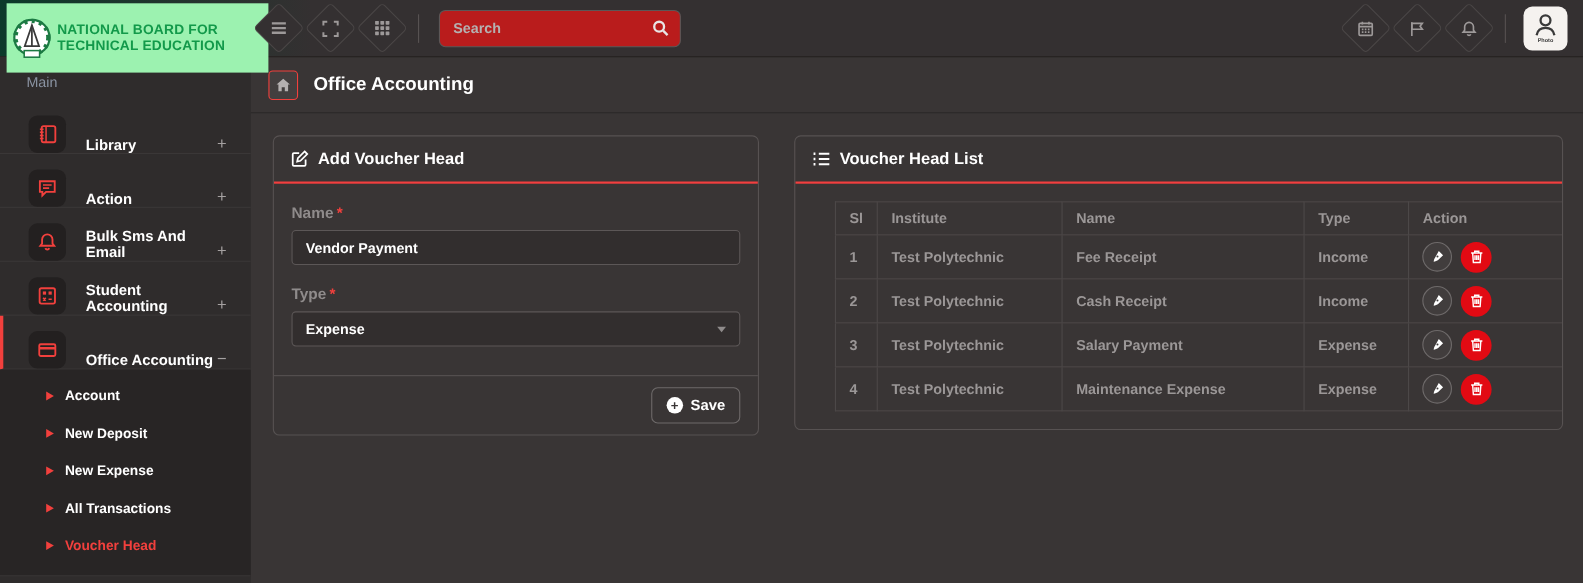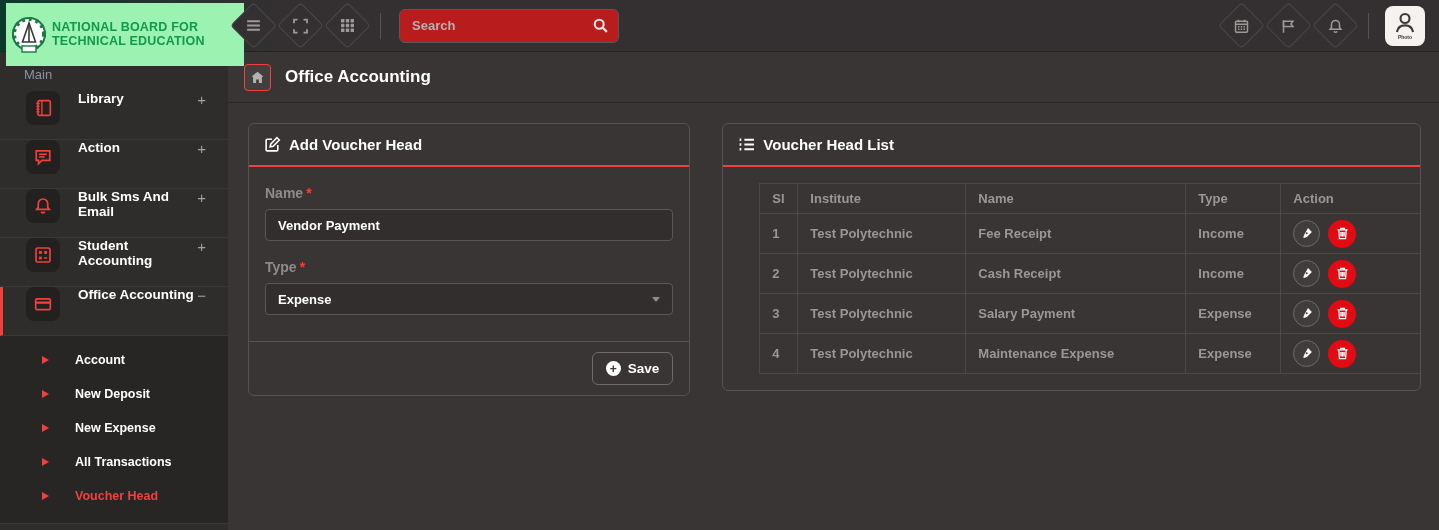--- a/index.html
+++ b/index.html
@@ -24,28 +24,28 @@
     color:#cfcaca; font-family:inherit; font-weight:700; font-size:13px; padding:0 36px 0 12px; outline:none; }
   .search-wrap input::placeholder { color:#b5b1b1; }
   .search-icon { position:absolute; right:10px; top:8px; color:#e8e4e4; }
   .avatar { width:40px; height:40px; background:#f5f2ef; border-radius:8px; display:flex; flex-direction:column;
     align-items:center; justify-content:center; color:#3a3a3a; cursor:pointer; }
   .avatar-label { font-size:5px; font-weight:700; color:#3a3a3a; margin-top:-1px; }
 
   
   .sidebar { position:absolute; left:0; top:52px; width:228px; bottom:0; background:#2f2c2c; overflow:hidden; }
   .side-label { color:#8a93a2; font-size:13px; padding:15px 0 9px 24px; }
-  .nav-item { height:49px; display:flex; align-items:flex-start; padding:0 22px 0 26px; border-bottom:1px solid #3a3737; cursor:pointer; }
+  .nav-item { height:49px; display:flex; align-items:flex-end; padding:0 22px 0 26px; border-bottom:1px solid #3a3737; cursor:pointer; }
   .nav-item.active { border-left:3px solid #f2403d; padding-left:23px; }
   .icon-box { width:34px; height:34px; border-radius:8px; background:#232020; color:#f2403d;
     display:flex; align-items:center; justify-content:center; margin-right:18px; flex:none; }
   .nav-label { flex:1; color:#fff; font-weight:700; font-size:13.5px; }
   .nav-toggle { color:#a5a1a1; font-size:15px; font-weight:400; }
   .submenu { background:#282525; border-bottom:1px solid #3a3737; padding:7px 0 10px; }
-  .sub-item { height:34px; display:flex; align-items:center; padding-left:42px; gap:26px; cursor:pointer; }
+  .sub-item { height:34px; display:flex; align-items:center; padding-left:42px; gap:10px; cursor:pointer; }
   .tri { width:0; height:0; border-left:7px solid #f2403d; border-top:4.5px solid transparent; border-bottom:4.5px solid transparent; }
   .sub-label { color:#fff; font-weight:700; font-size:12.5px; }
   .sub-item.active .sub-label { color:#f2403d; }
 
   
   .main { margin-left:228px; }
   .page-head { height:51px; background:#393535; border-bottom:1px solid #2b2828; display:flex; align-items:center; padding-left:16px; gap:14px; }
   .home-btn { width:27px; height:27px; border:1px solid #f2403d; border-radius:4px; background:#433f3f;
     color:#b5b1b1; display:flex; align-items:center; justify-content:center; cursor:pointer; }
   .page-title { color:#fff; font-weight:700; font-size:17px; }

